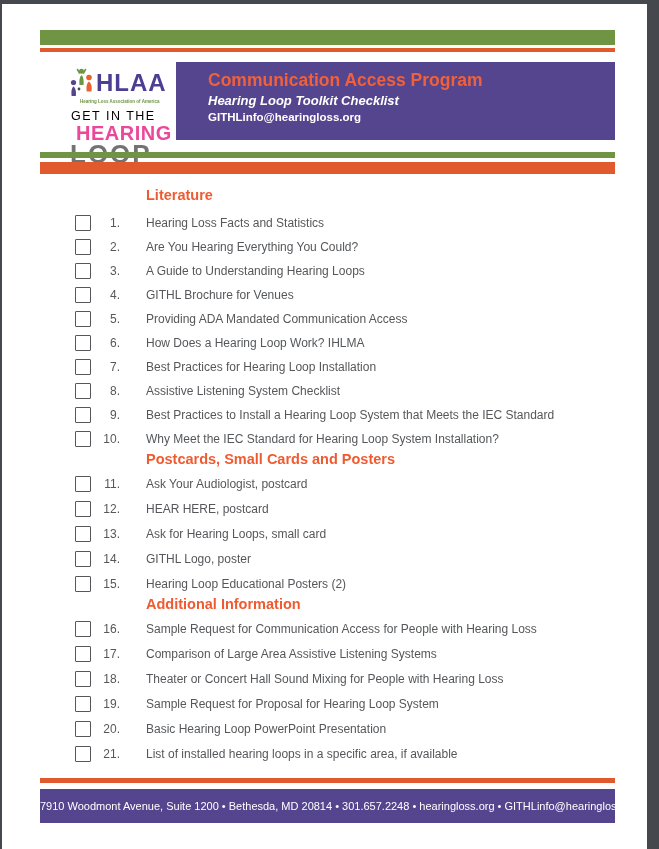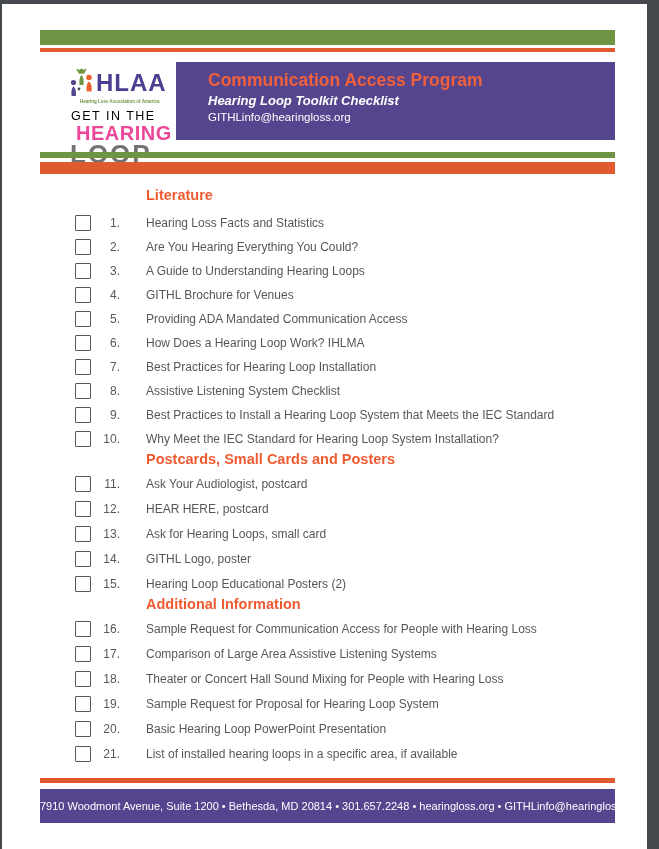--- a/index.html
+++ b/index.html
@@ -32,21 +32,21 @@
   .logo-hearing{ font-size:20px; font-weight:bold; color:#ec4899; letter-spacing:0.5px; margin-top:0px; margin-left:8px; line-height:19px; transform:scaleY(1.05); transform-origin:top left; }
   .logo-loop   { font-size:26px; font-weight:bold; color:#737373; letter-spacing:2px; margin-left:2px; line-height:24px; }
 
   
   .header-box {
     position:absolute; left:176px; top:62px; width:439px; height:78px;
     background:#55458E; color:#ffffff; box-sizing:border-box; padding:7px 10px 0 32px;
   }
   .header-title   { color:#F0603A; font-size:17.5px; font-weight:bold; line-height:22px; }
   .header-subtitle{ font-size:13px;  font-weight:bold; line-height:17px; margin-top:1px;font-style:italic; }
-  .header-email   { font-size:11.5px; font-weight:normal; line-height:15px; margin-top:1px; }
+  .header-email   { font-size:11.5px; font-weight:bold; line-height:15px; margin-top:1px; }
 
   
   .content { position:absolute; left:40px; top:183px; width:590px; }
   .section-heading { font-weight:bold; color:#EF5B31; padding-left:106px; box-sizing:border-box; }
   .section-heading.sec0 { font-size:14.5px; height:28px; padding-top:4px; line-height:16px; }
   .section-heading.sec1, .section-heading.sec2 { font-size:14.5px; height:20px; line-height:16px; }
   .row { display:flex; align-items:center; }
   .row.sec0 { height:24px; }
   .row.sec1, .row.sec2 { height:25px; }
   .checkbox {

